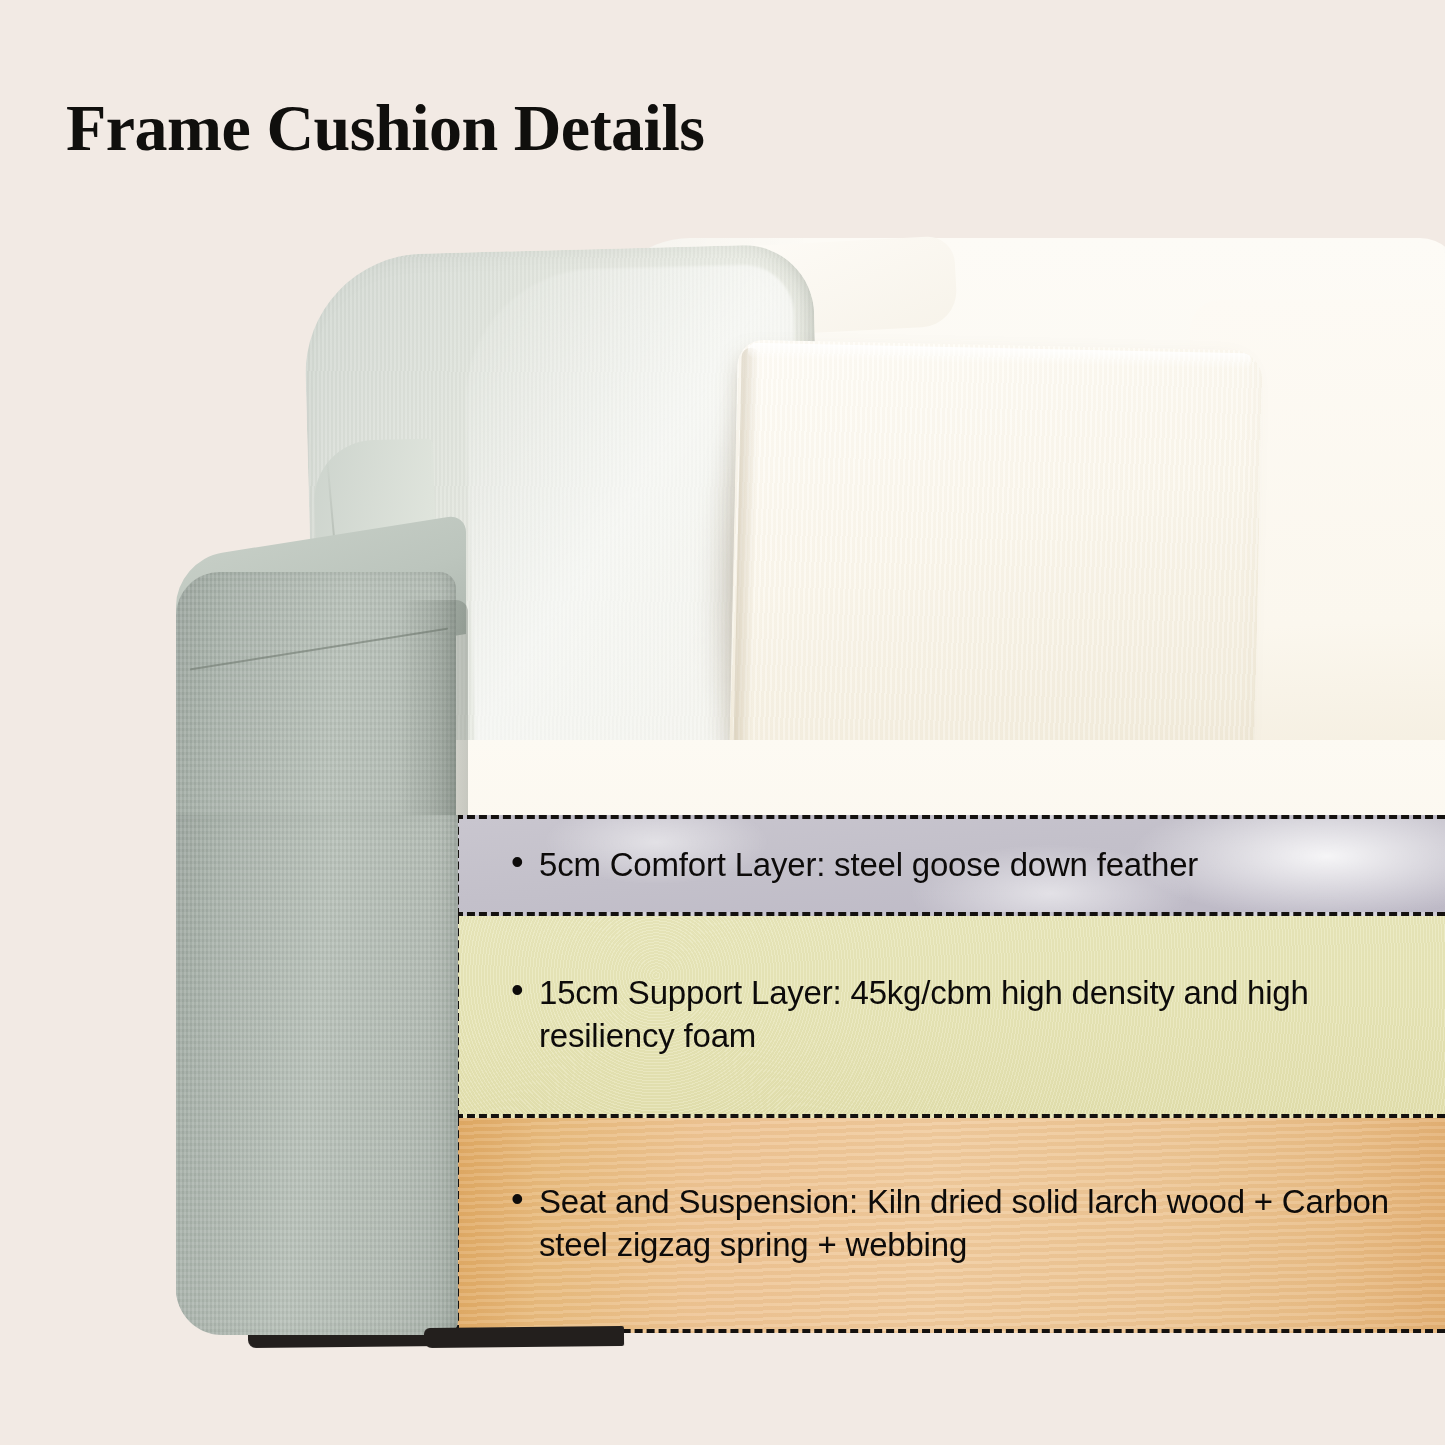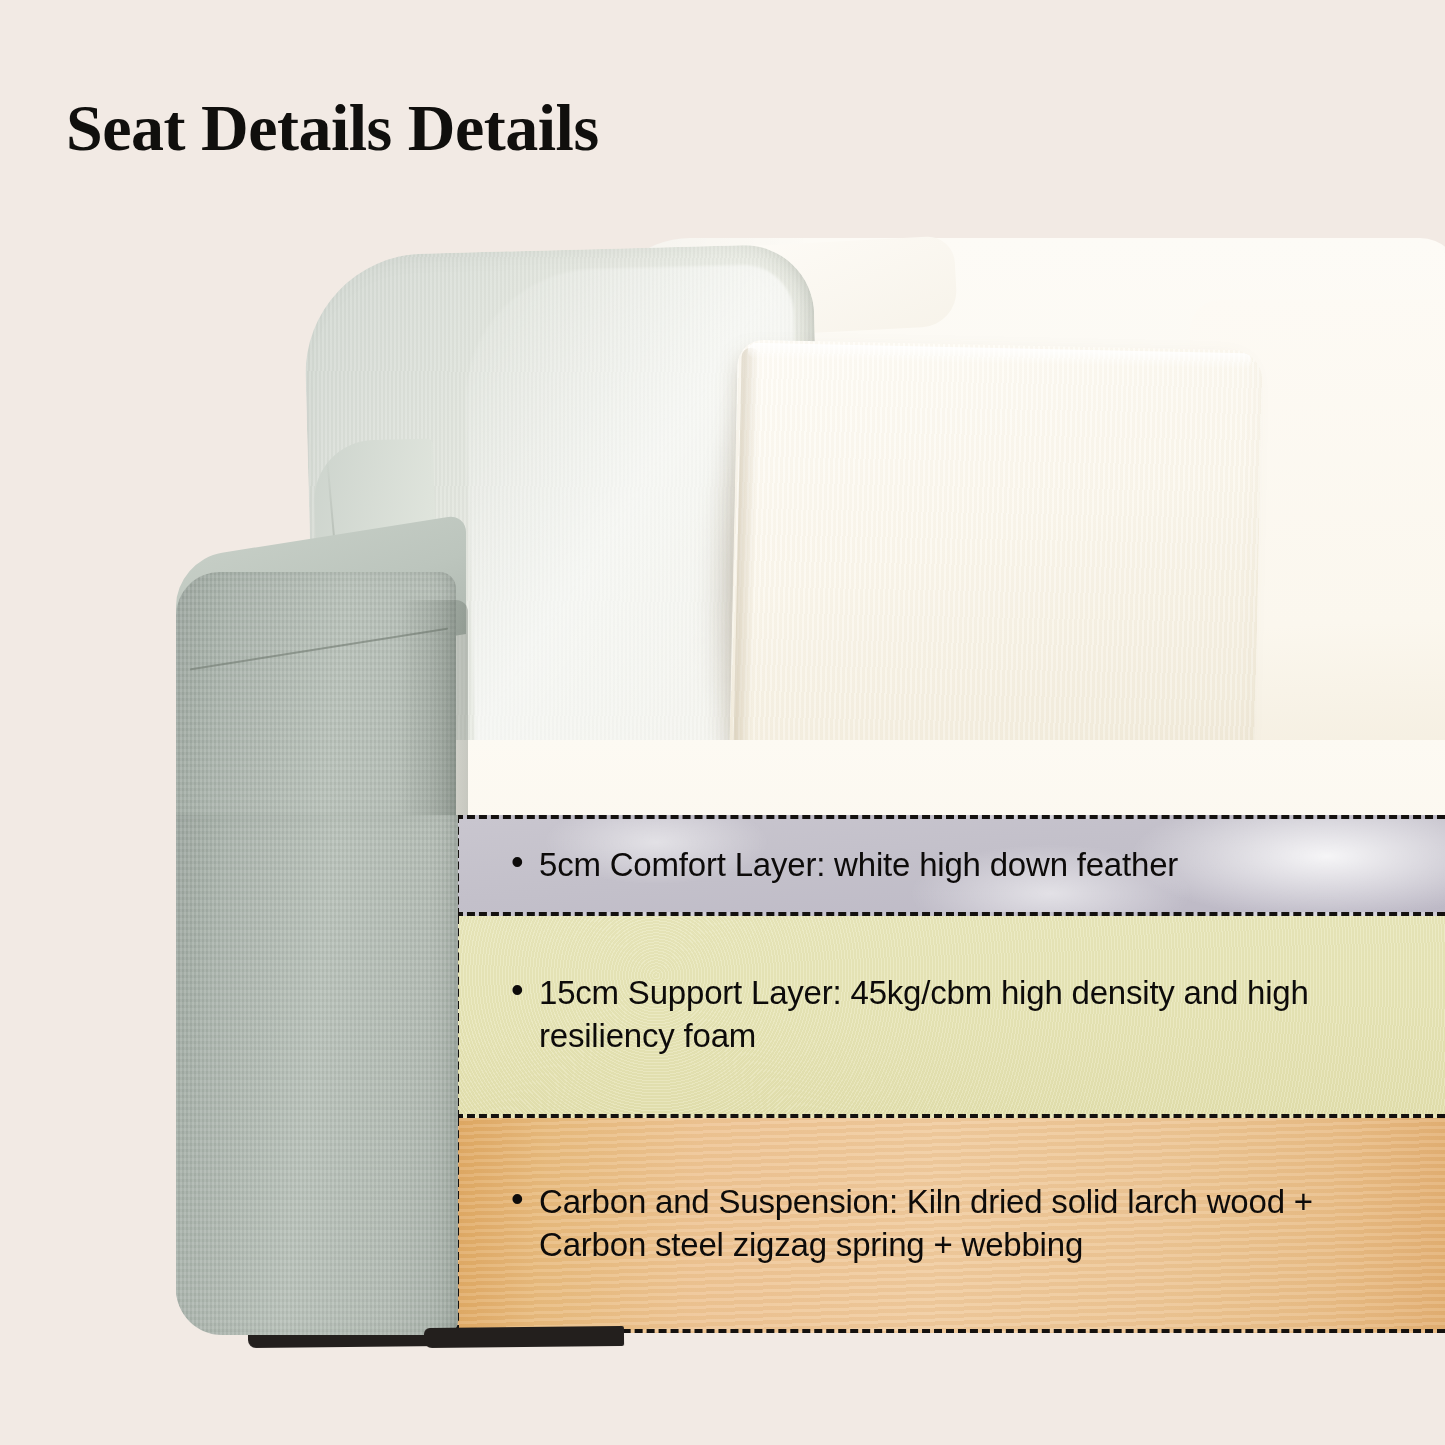--- a/index.html
+++ b/index.html
@@ -261,21 +261,21 @@
     left: 176px; top: 815px;
     width: 282px; height: 520px;
     pointer-events: none;
   }
 </style>
 </head>
 <body>
 
 <div id="stage">
 
-  <h1 id="page-title">Seat Details Details</h1>
+  <h1 id="page-title">Frame Cushion Details</h1>
 
   <div id="sofa-photo">
 
     <div class="back-cushion-long"></div>
     <div class="back-cushion-right"></div>
 
     <div class="back-cushion-sage"></div>
     <div class="sage-highlight"></div>
     <div class="sage-panel"></div>
     <div class="sage-seam"></div>
@@ -291,39 +291,39 @@
     <div class="arm-inner-shadow"></div>
     <div class="sofa-leg"></div>
   </div>
 
   <div class="callouts">
 
     <div class="layer layer-comfort">
       <div class="layer-text">
         <span class="bullet">•</span>
         <span class="body">
-          <b>5cm Comfort Layer:</b><span> white high down feather</span>
+          <b>5cm Comfort Layer:</b><span> steel goose down feather</span>
         </span>
       </div>
     </div>
 
     <div class="layer layer-support">
       <div class="layer-text">
         <span class="bullet">•</span>
         <span class="body">
           <b>15cm Support Layer:</b><span> 45kg/cbm high density and high resiliency foam</span>
         </span>
       </div>
     </div>
 
     <div class="layer layer-frame">
       <div class="layer-text">
         <span class="bullet">•</span>
         <span class="body">
-          <b>Carbon and Suspension:</b><span> Kiln dried solid larch wood + Carbon steel zigzag spring + webbing</span>
+          <b>Seat and Suspension:</b><span> Kiln dried solid larch wood + Carbon steel zigzag spring + webbing</span>
         </span>
       </div>
     </div>
 
   </div>
 
   <div class="arm-overlap">
     <div style="position:absolute;left:0;top:0;width:282px;height:520px;
                 background:
                   repeating-linear-gradient(90deg, rgba(255,255,255,0.10) 0 2px, rgba(0,0,0,0.02) 2px 4px),

